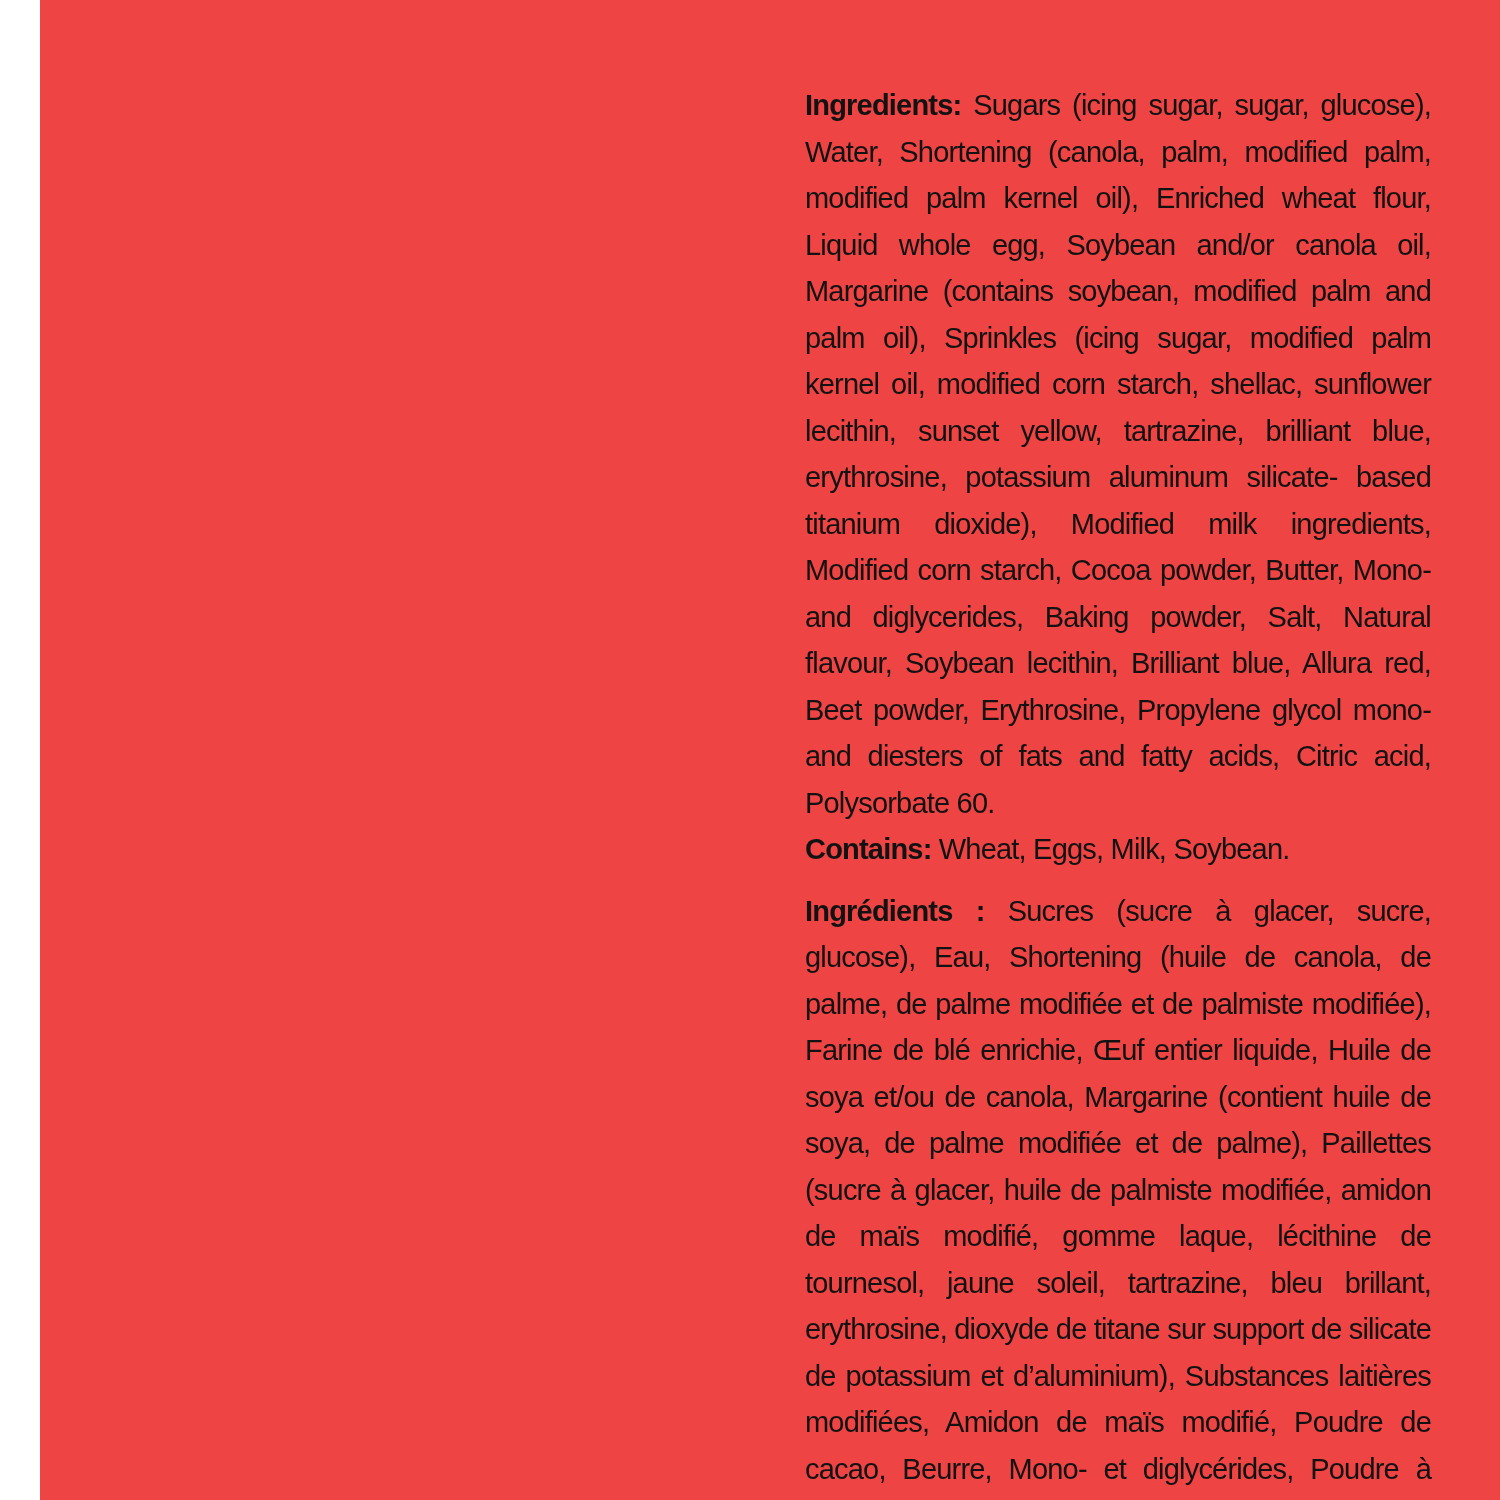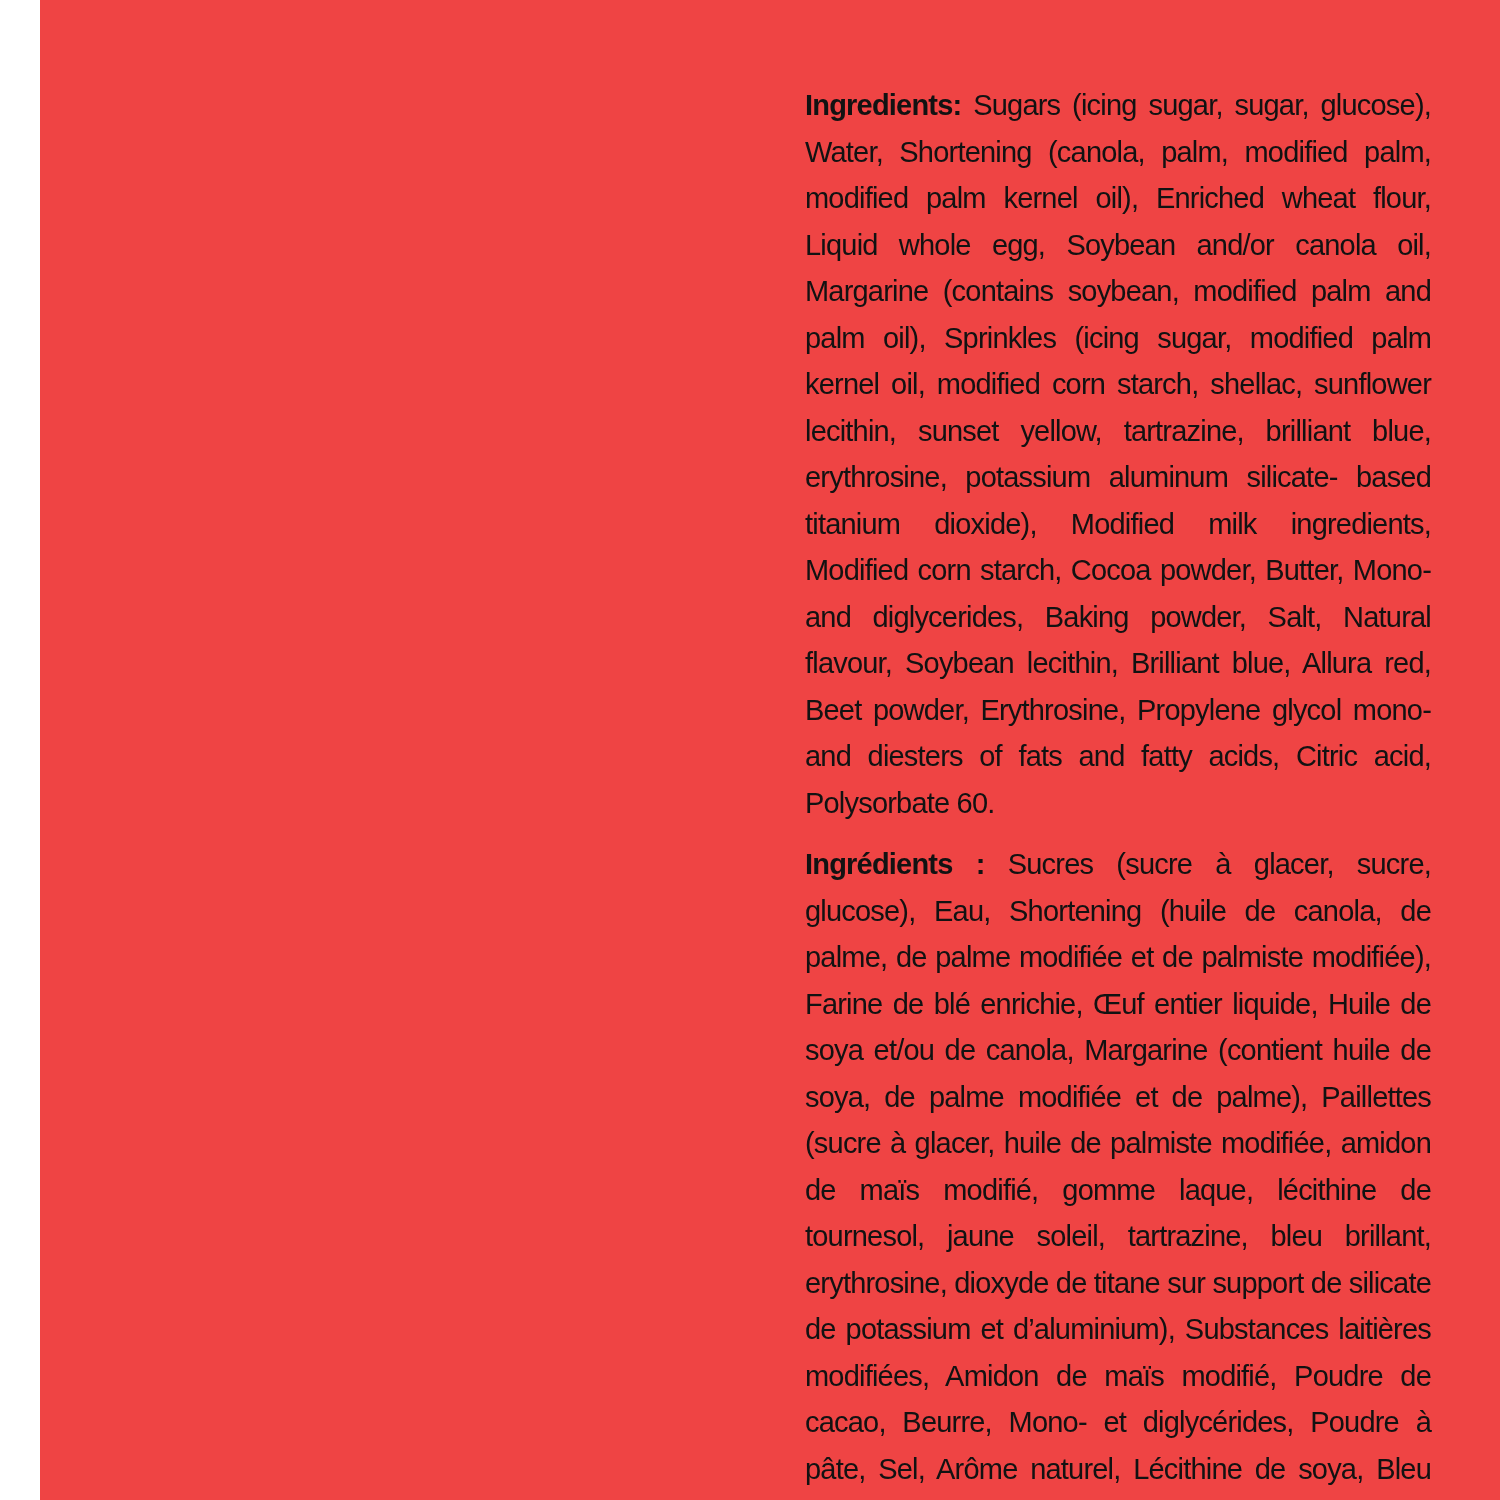--- a/index.html
+++ b/index.html
@@ -48,17 +48,18 @@
 </head>
 <body>
 
 <div class="page" style="background: #ef4444; margin-left: 40px;">
   <div class="label-content" style="color: rgb(18, 18, 18);">
 
     <span class="wrap-spacer"></span>
 
     <p class="paragraph-en"><strong>Ingredients:</strong> <span>Sugars (icing sugar, sugar, glucose), Water, Shortening (canola, palm, modified palm, modified palm kernel oil), Enriched wheat flour, Liquid whole egg, Soybean and/or canola oil, Margarine (contains soybean, modified palm and palm oil), Sprinkles (icing sugar, modified palm kernel oil, modified corn starch, shellac, sunflower lecithin, sunset yellow, tartrazine, brilliant blue, erythrosine, potassium aluminum silicate- based titanium dioxide), Modified milk ingredients, Modified corn starch, Cocoa powder, Butter, Mono- and diglycerides, Baking powder, Salt, Natural flavour, Soybean lecithin, Brilliant blue, Allura red, Beet powder, Erythrosine, Propylene glycol mono- and diesters of fats and fatty acids, Citric acid, Polysorbate 60.</span></p>
 
+    <p class="contains-line"><strong>Contains:</strong> <span>Wheat, Eggs, Milk, Soybean.</span></p>
 
     <p class="paragraph-fr"><strong>Ingrédients :</strong> <span>Sucres (sucre à glacer, sucre, glucose), Eau, Shortening (huile de canola, de palme, de palme modifiée et de palmiste modifiée), Farine de blé enrichie, Œuf entier liquide, Huile de soya et/ou de canola, Margarine (contient huile de soya, de palme modifiée et de palme), Paillettes (sucre à glacer, huile de palmiste modifiée, amidon de maïs modifié, gomme laque, lécithine de tournesol, jaune soleil, tartrazine, bleu brillant, erythrosine, dioxyde de titane sur support de silicate de potassium et d’aluminium), Substances laitières modifiées, Amidon de maïs modifié, Poudre de cacao, Beurre, Mono- et diglycérides, Poudre à pâte, Sel, Arôme naturel, Lécithine de soya, Bleu brillant, Rouge allura, Poudre de betterave, Erythrosine, Mono- et diesters de propylène-glycol de graisses et d’acides gras, Acide citrique, Polysorbate 60.</span></p>
 
   </div>
 </div>
 
 </body></html>

